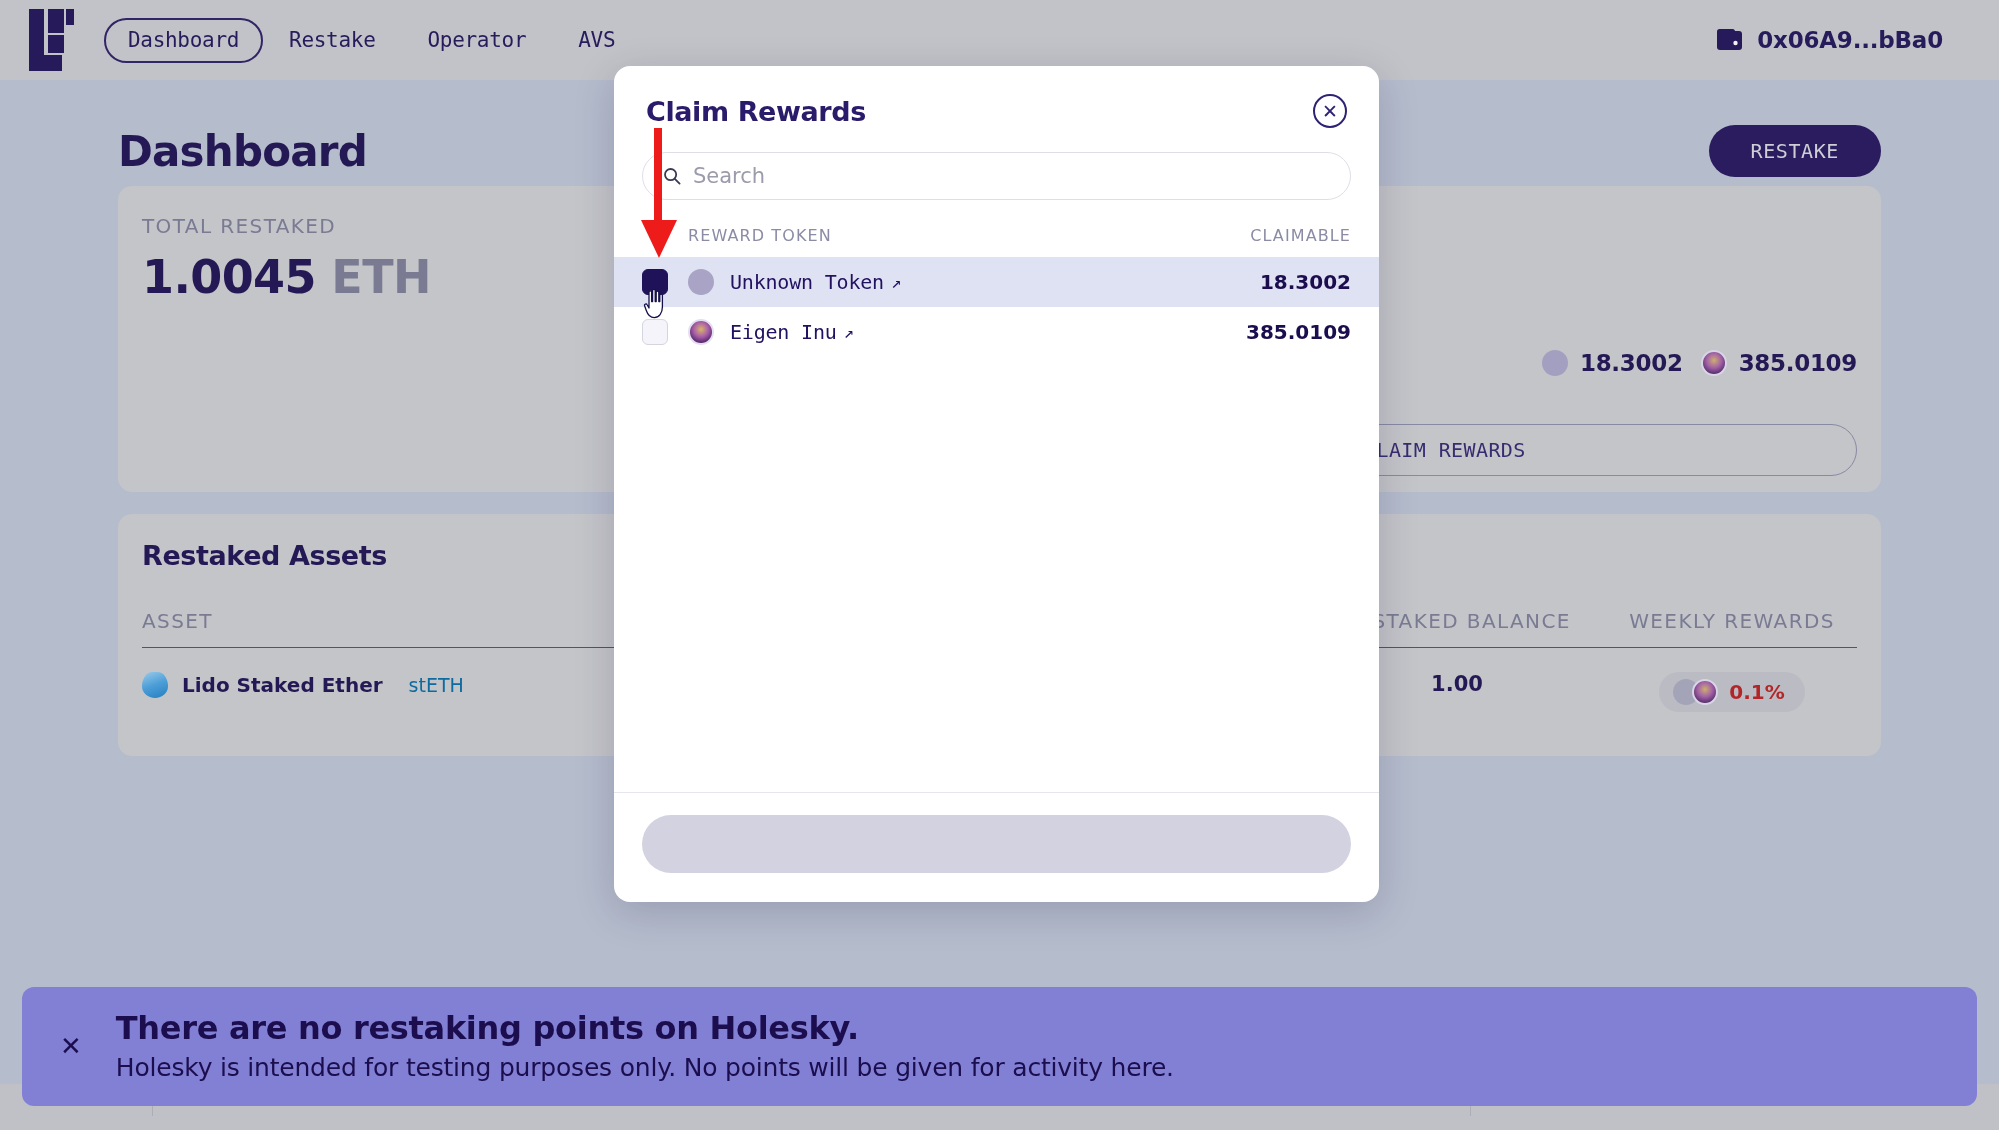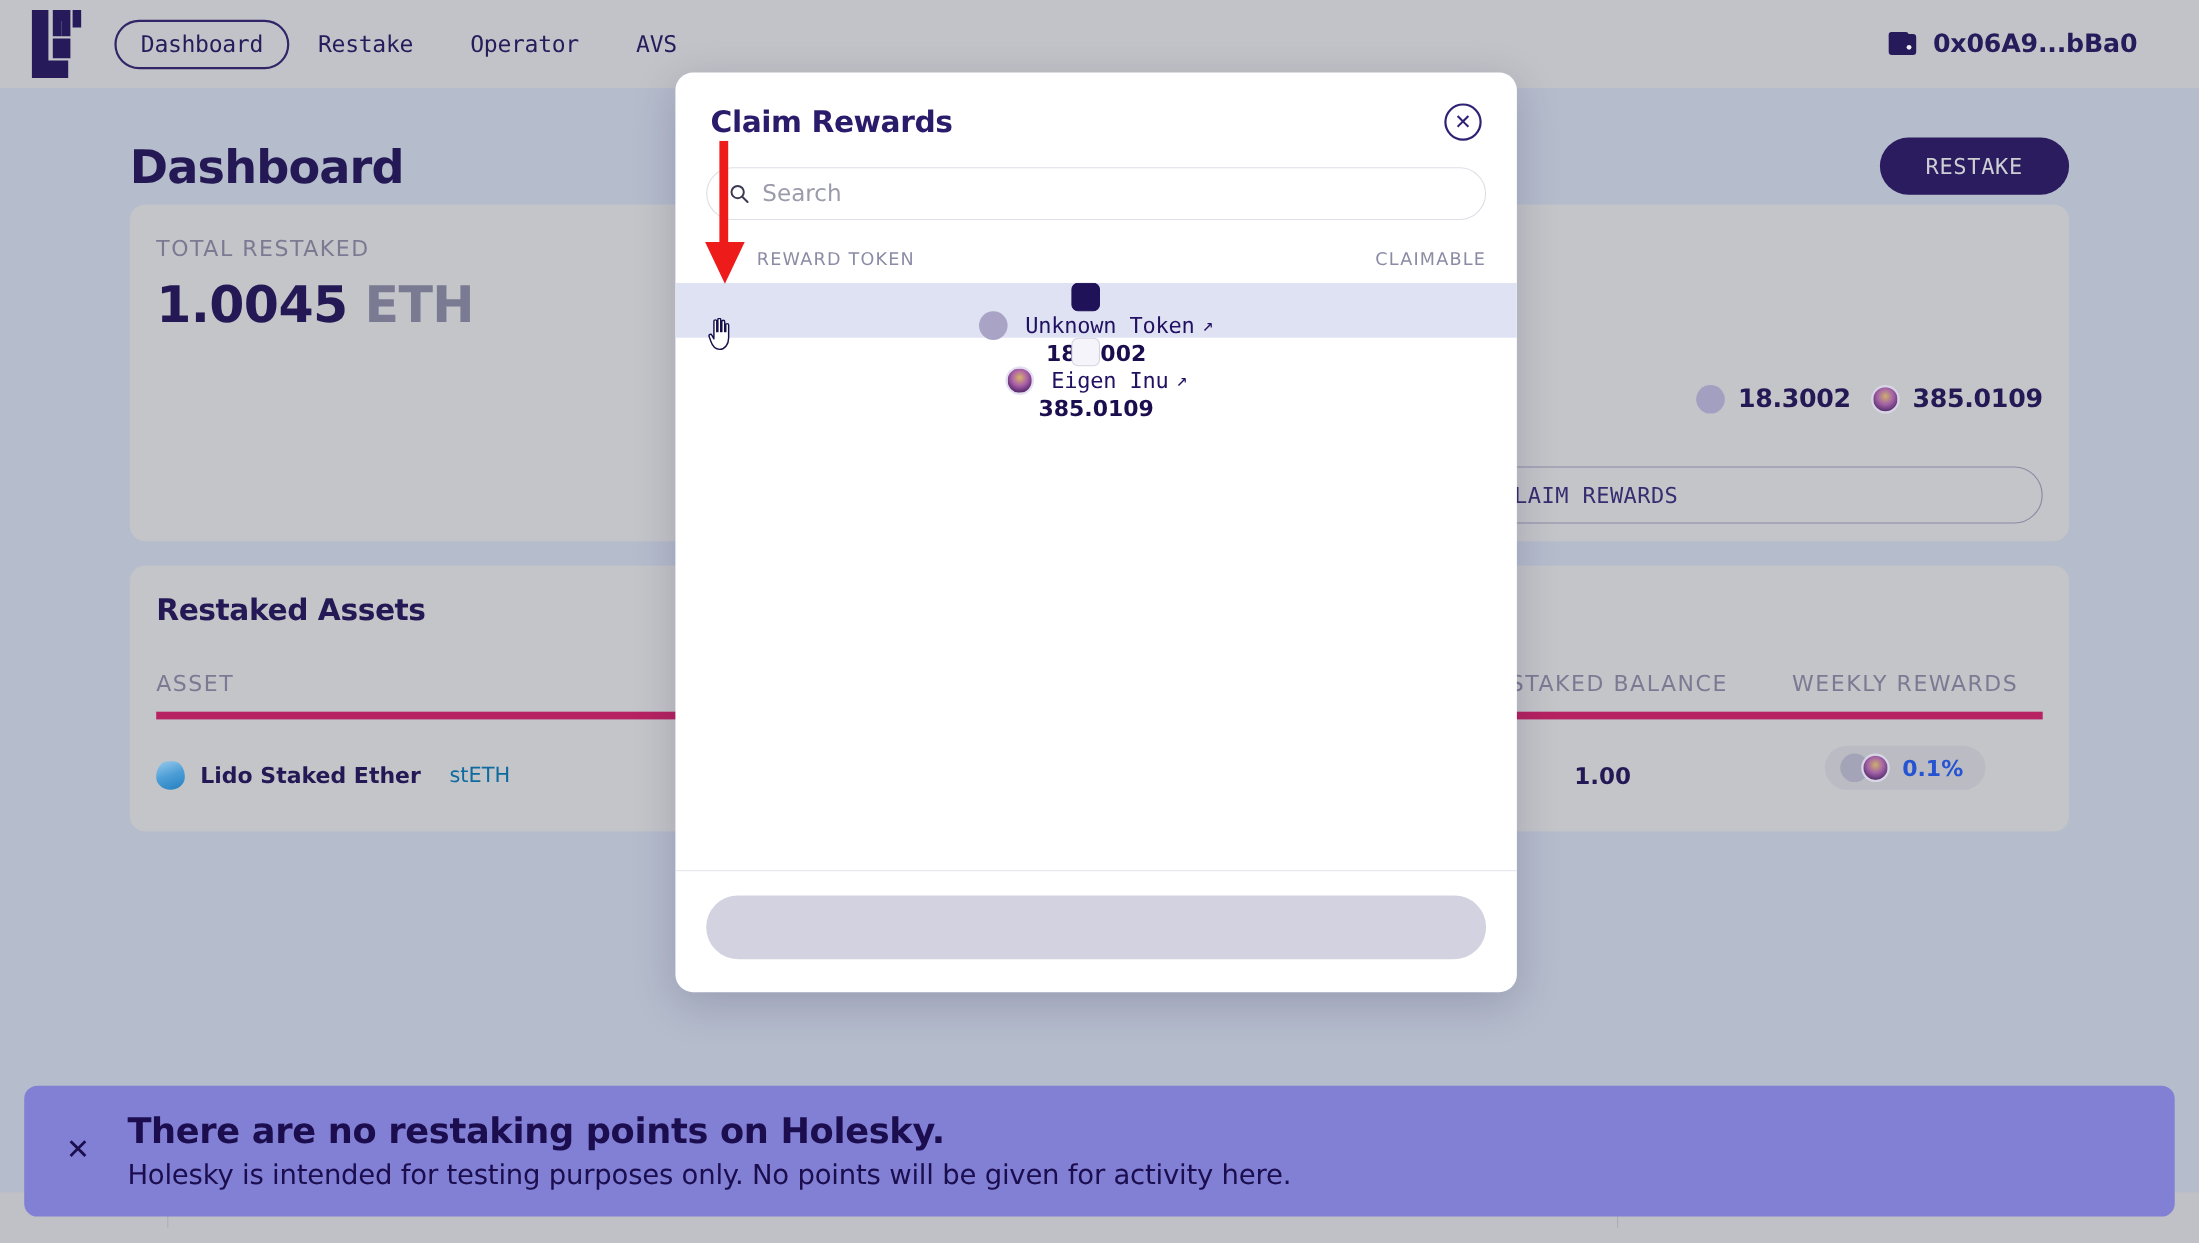--- a/index.html
+++ b/index.html
@@ -165,22 +165,22 @@
   }
   .assets-header {
     display: flex; align-items: center;
     margin-top: 38px;
     padding-bottom: 14px;
   }
   .assets-header .h-asset { flex: 1; }
   .assets-header .h-bal  { width: 300px; text-align: center; }
   .assets-header .h-rew  { width: 250px; text-align: center; }
   .assets-row {
-    display: flex; align-items: flex-end;
-    border-top: 7px solid #be185d;
+    display: flex; align-items: flex-start;
+    border-top: 1px solid #be185d;
     padding: 24px 0;
   }
   .asset-cell { flex: 1; display: flex; align-items: center; gap: 14px; }
   .asset-name {
     font-family: "DejaVu Sans", sans-serif;
     font-weight: bold;
     font-size: 20px; color: #1b0d4e;
   }
   .asset-sym {
     font-family: "DejaVu Sans", sans-serif;
@@ -191,21 +191,21 @@
     font-family: "DejaVu Sans", sans-serif;
     font-weight: bold; font-size: 21px; color: #1b0d4e;
   }
   .rew-cell { width: 250px; display: flex; justify-content: center; }
   .rew-pill {
     background: #c3c3c9;
     border-radius: 999px;
     display: flex; align-items: center; gap: 11px;
     padding: 7px 20px 7px 14px;
     font-family: "DejaVu Sans", sans-serif;
-    font-weight: bold; font-size: 20px; color: #1d4ed8;
+    font-weight: bold; font-size: 20px; color: #b91c1c;
   }
   .rew-pill .dot-grey {
     width: 26px; height: 26px; border-radius: 50%;
     background: #a9a9bd; margin-right: -18px;
   }
 
   
   .tk {
     width: 26px; height: 26px; border-radius: 50%;
     flex: none; display: block;
@@ -278,21 +278,20 @@
     padding: 26px 28px 12px 28px;
   }
   .tbl-head .c1 { width: 46px; flex: none; }
   .tbl-head .c2 { flex: 1; font-family:"DejaVu Sans",sans-serif; font-size:16px; color:#8b8ba6; letter-spacing:1.1px; }
   .tbl-head .c3 { font-family:"DejaVu Sans",sans-serif; font-size:16px; color:#8b8ba6; letter-spacing:1.1px;margin-left:14px; }
   .tbl-body { flex: 1; overflow: hidden; }
   .tk-row {
     display: flex; align-items: center;
     height: 50px;
     padding: 0 28px;
-    flex-direction: column;
   }
   .tk-row.selected { background: #dfe2f2; }
   .chk {
     width: 26px; height: 26px;
     border-radius: 6px;
     border: 1px solid #d5d5e2;
     background: #f4f4fa;
     flex: none;
     margin-right: 20px;
     position: relative;

